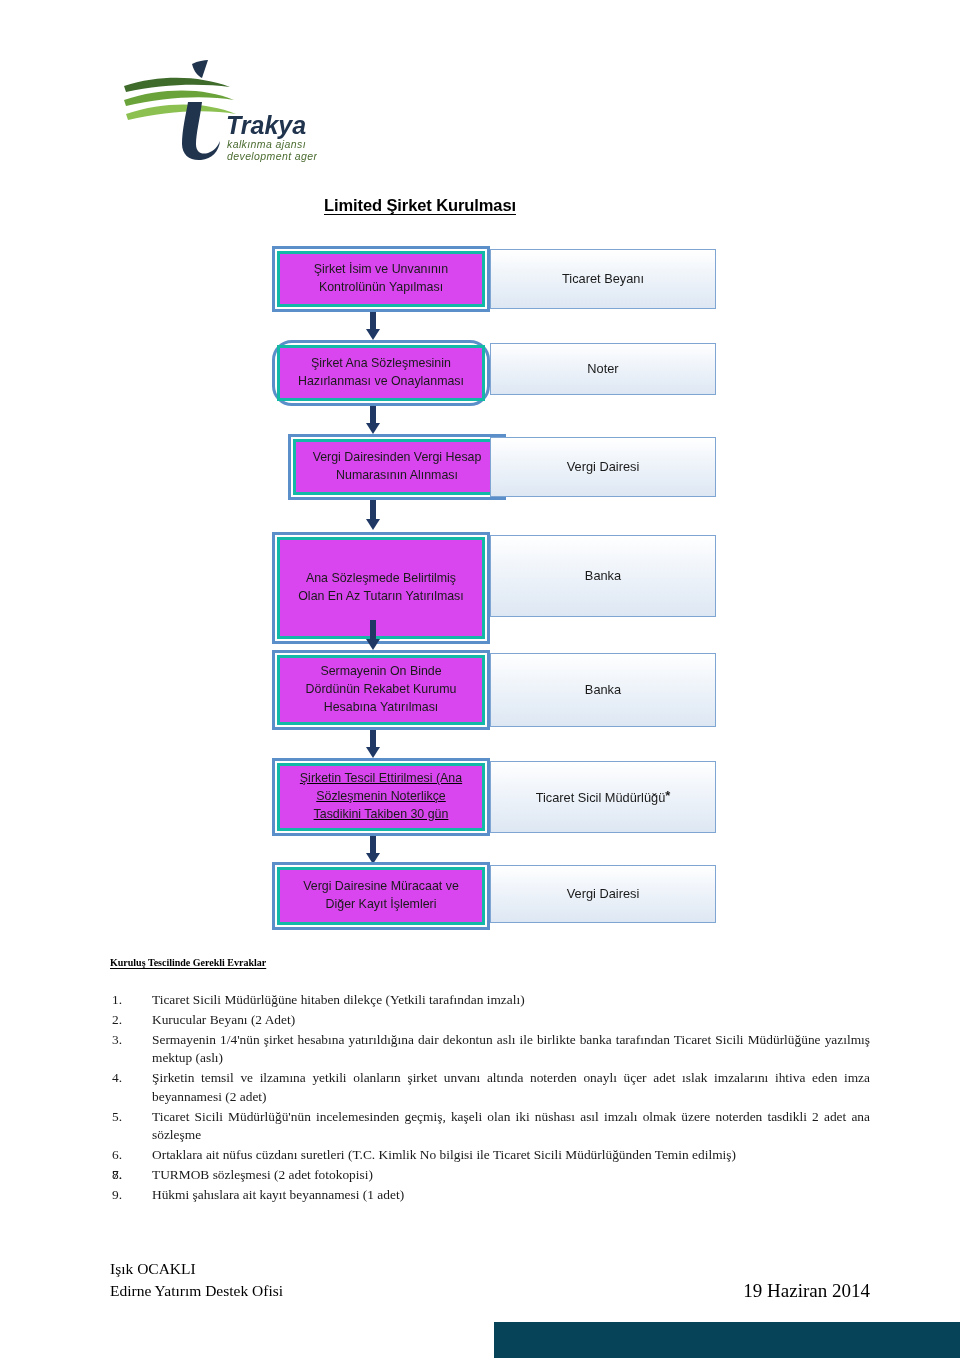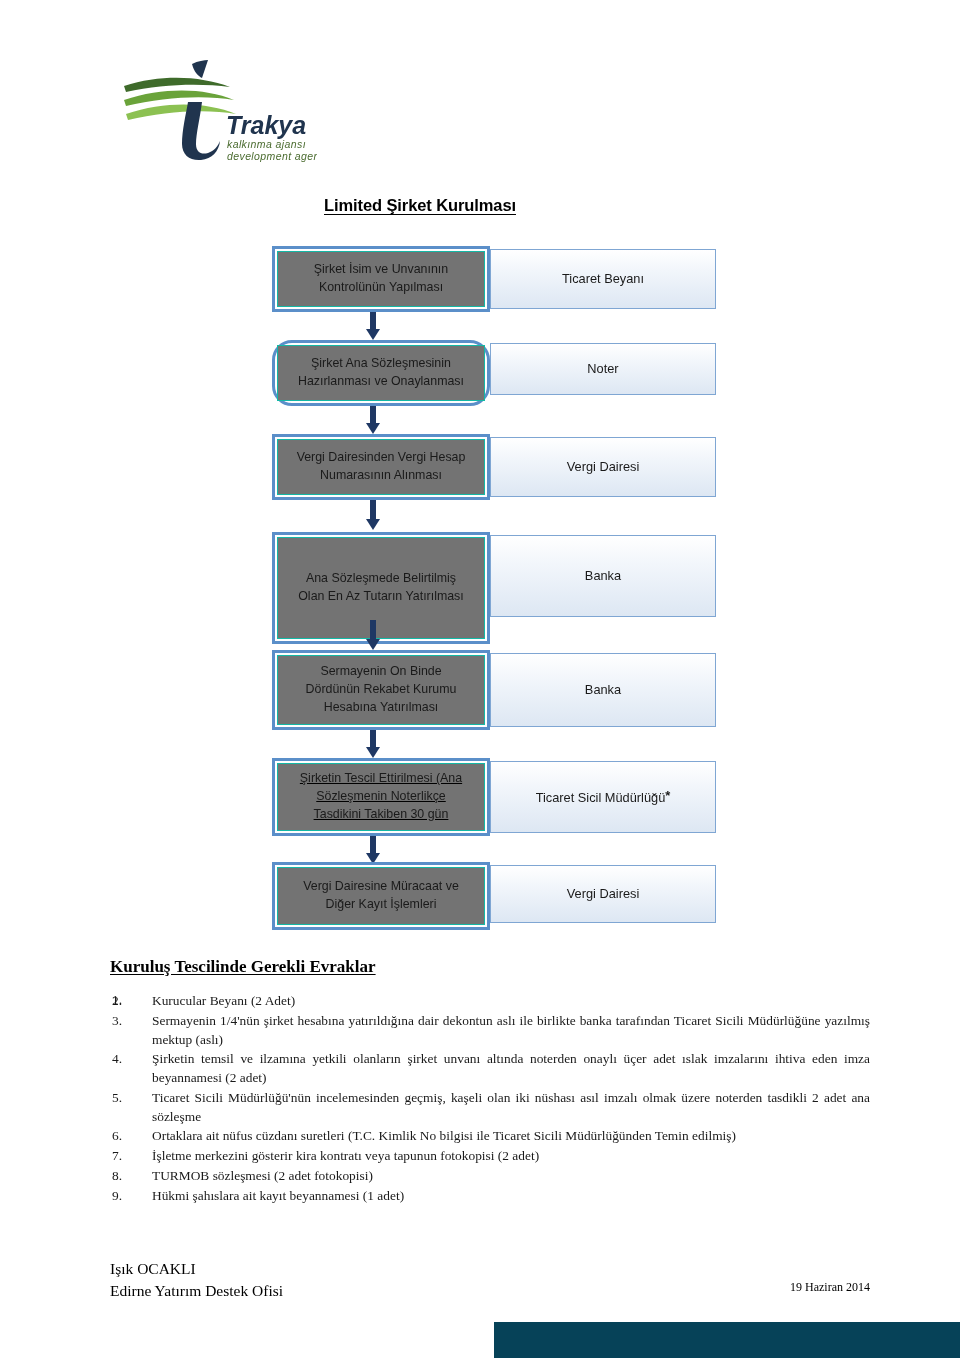--- a/index.html
+++ b/index.html
@@ -33,22 +33,22 @@
 
   
   .lbox {
     position: absolute; left: 0; top: 0;
     width: 218px;
     border: 3px solid #5b8fc9;
     background: #ffffff;
     padding: 2px;
   }
   .lbox-in {
-    border: 1px solid #14b8a6;
-    background: #737373;
+    border: 3px solid #14b8a6;
+    background: #d946ef;
     width: 100%; height: 100%;
     display: flex; align-items: center; justify-content: center;
     text-align: center;
     padding: 5px 16px;
   }
   .lbox-in span {
     font-size: 12.4px; line-height: 1.45; color: #1a1a1a;
     display: block;
   }
 
@@ -75,21 +75,21 @@
   .arrow .head {
     position: absolute; left: 0; width: 0; height: 0;
     border-left: 7px solid transparent;
     border-right: 7px solid transparent;
     border-top: 11px solid #1f3864;
   }
 
   
   .list-heading {
     position: absolute; left: 110px; top: 957px;
-    font-size: 17px; font-weight: bold;
+    font-size: 10px; font-weight: bold;
     text-decoration: underline; text-underline-offset: 2px;
     font-family: "Liberation Serif", serif;
   }
   .req-list { position: absolute; left: 110px; top: 991px; width: 760px; }
   .req-item {
     position: relative;
     padding-left: 42px;
     font-size: 13.4px;
     line-height: 1.40;
     text-align: justify;
@@ -101,21 +101,21 @@
     position: absolute; left: 2px; top: 0;
     width: 28px; text-align: left;
     font-size: 13.4px;
   }
 
   
   .footer { position: absolute; left: 110px; top: 1258px; width: 760px; }
   .footer-left { font-family: "Liberation Serif", serif; font-size: 15.5px; line-height: 1.42; }
   .footer-date {
     position: absolute; right: 0; top: 22px;
-    font-family: "Liberation Serif", serif; font-size: 12px;
+    font-family: "Liberation Serif", serif; font-size: 19px;
   }
   .teal-bar {
     position: absolute; left: 494px; top: 1322px;
     width: 466px; height: 36px;
     background: #064258;
   }
 </style>
 </head>
 <body>
 
@@ -166,21 +166,21 @@
       <div class="rbox" style="top:3px;height:52px;">
         <span>Noter</span>
       </div>
     </div>
     <div class="arrow" style="top:406px;height:28px;">
       <div class="shaft" style="height:17px;"></div>
       <div class="head" style="top:17px;"></div>
     </div>
 
     <div class="row" style="top:434px;">
-      <div class="lbox" style="height:66px;">
+      <div class="lbox" style="height:66px;margin-left:16px;">
         <div class="lbox-in">
             <span>Vergi Dairesinden Vergi Hesap Numarasının Alınması</span>
           </div>
       </div>
       <div class="rbox" style="top:3px;height:60px;">
         <span>Vergi Dairesi</span>
       </div>
     </div>
     <div class="arrow" style="top:500px;height:30px;">
       <div class="shaft" style="height:19px;"></div>
@@ -245,20 +245,21 @@
       </div>
     </div>
 
   </div>
 
   <div class="list-heading">Kuruluş Tescilinde Gerekli Evraklar</div>
 
   <div class="req-list">
     <div class="req-item">
       <span class="num">1.</span>
+      <span>Ticaret Sicili Müdürlüğüne hitaben dilekçe (Yetkili tarafından imzalı)</span>
     </div>
     <div class="req-item">
       <span class="num">2.</span>
       <span>Kurucular Beyanı (2 Adet)</span>
     </div>
     <div class="req-item">
       <span class="num">3.</span>
       <span>Sermayenin 1/4'nün şirket hesabına yatırıldığına dair dekontun aslı ile birlikte banka tarafından Ticaret Sicili Müdürlüğüne yazılmış mektup (aslı)</span>
     </div>
     <div class="req-item">
@@ -268,21 +269,20 @@
     <div class="req-item">
       <span class="num">5.</span>
       <span>Ticaret Sicili Müdürlüğü'nün incelemesinden geçmiş, kaşeli olan iki nüshası asıl imzalı olmak üzere noterden tasdikli 2 adet ana sözleşme</span>
     </div>
     <div class="req-item">
       <span class="num">6.</span>
       <span>Ortaklara ait nüfus cüzdanı suretleri (T.C. Kimlik No bilgisi ile Ticaret Sicili Müdürlüğünden Temin edilmiş)</span>
     </div>
     <div class="req-item">
       <span class="num">7.</span>
-      <span>İşletme merkezini gösterir kira kontratı veya tapunun fotokopisi (2 adet)</span>
     </div>
     <div class="req-item">
       <span class="num">8.</span>
       <span>TURMOB sözleşmesi (2 adet fotokopisi)</span>
     </div>
     <div class="req-item">
       <span class="num">9.</span>
       <span>Hükmi şahıslara ait kayıt beyannamesi (1 adet)</span>
     </div>
   </div>

